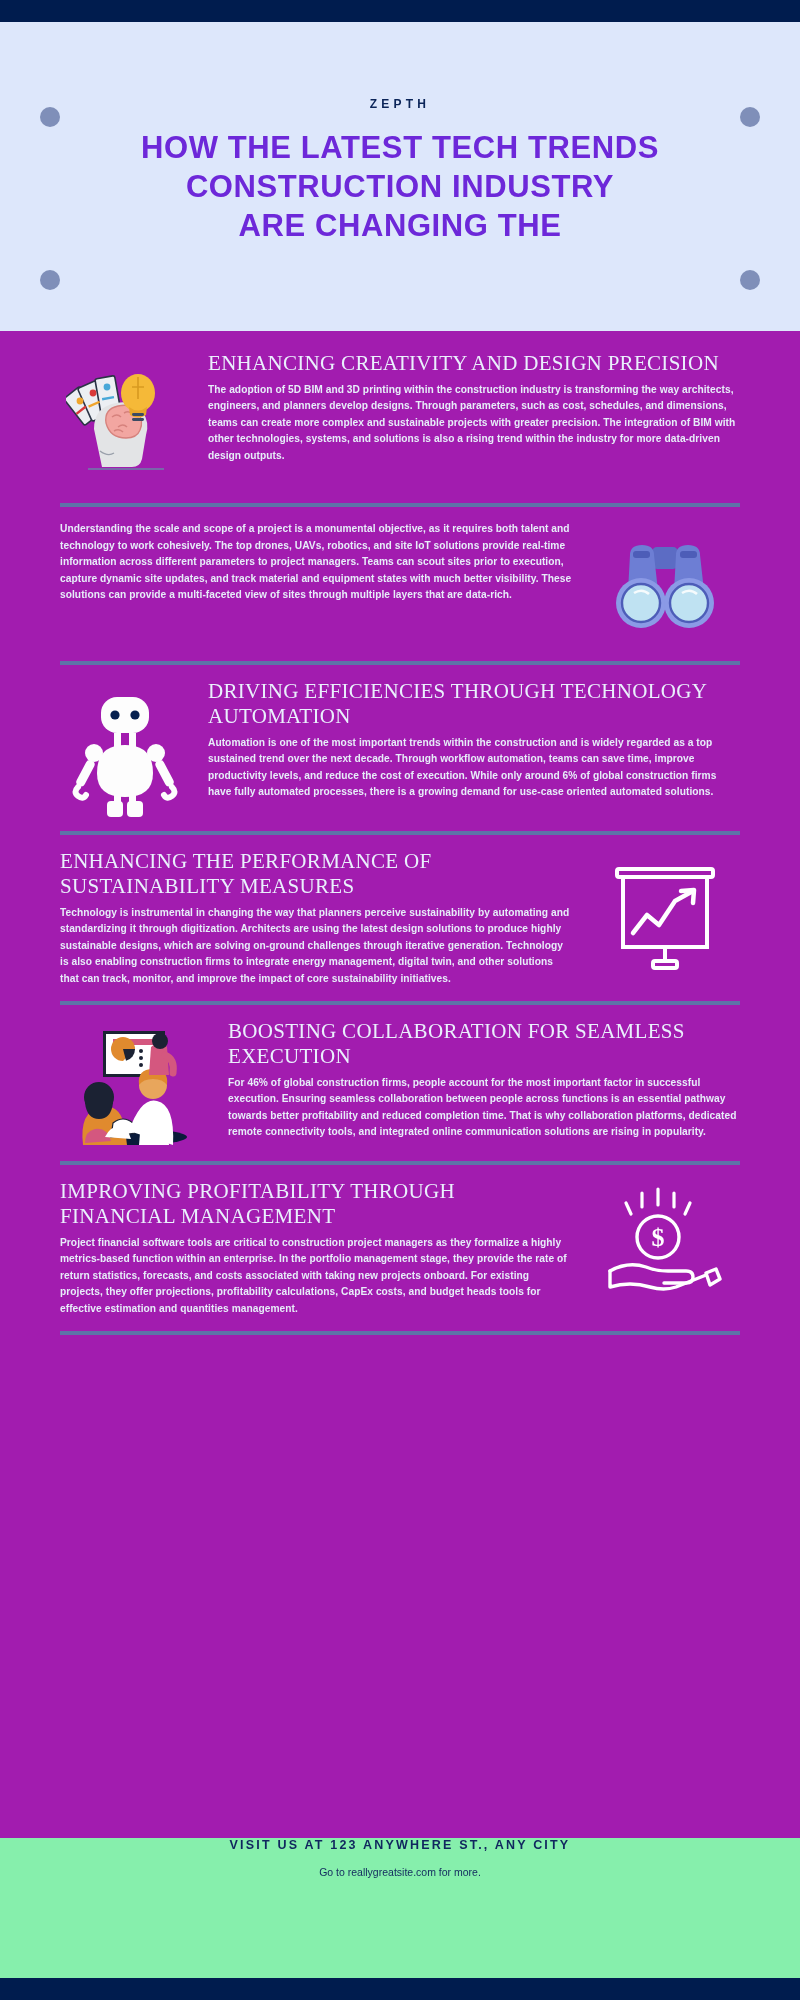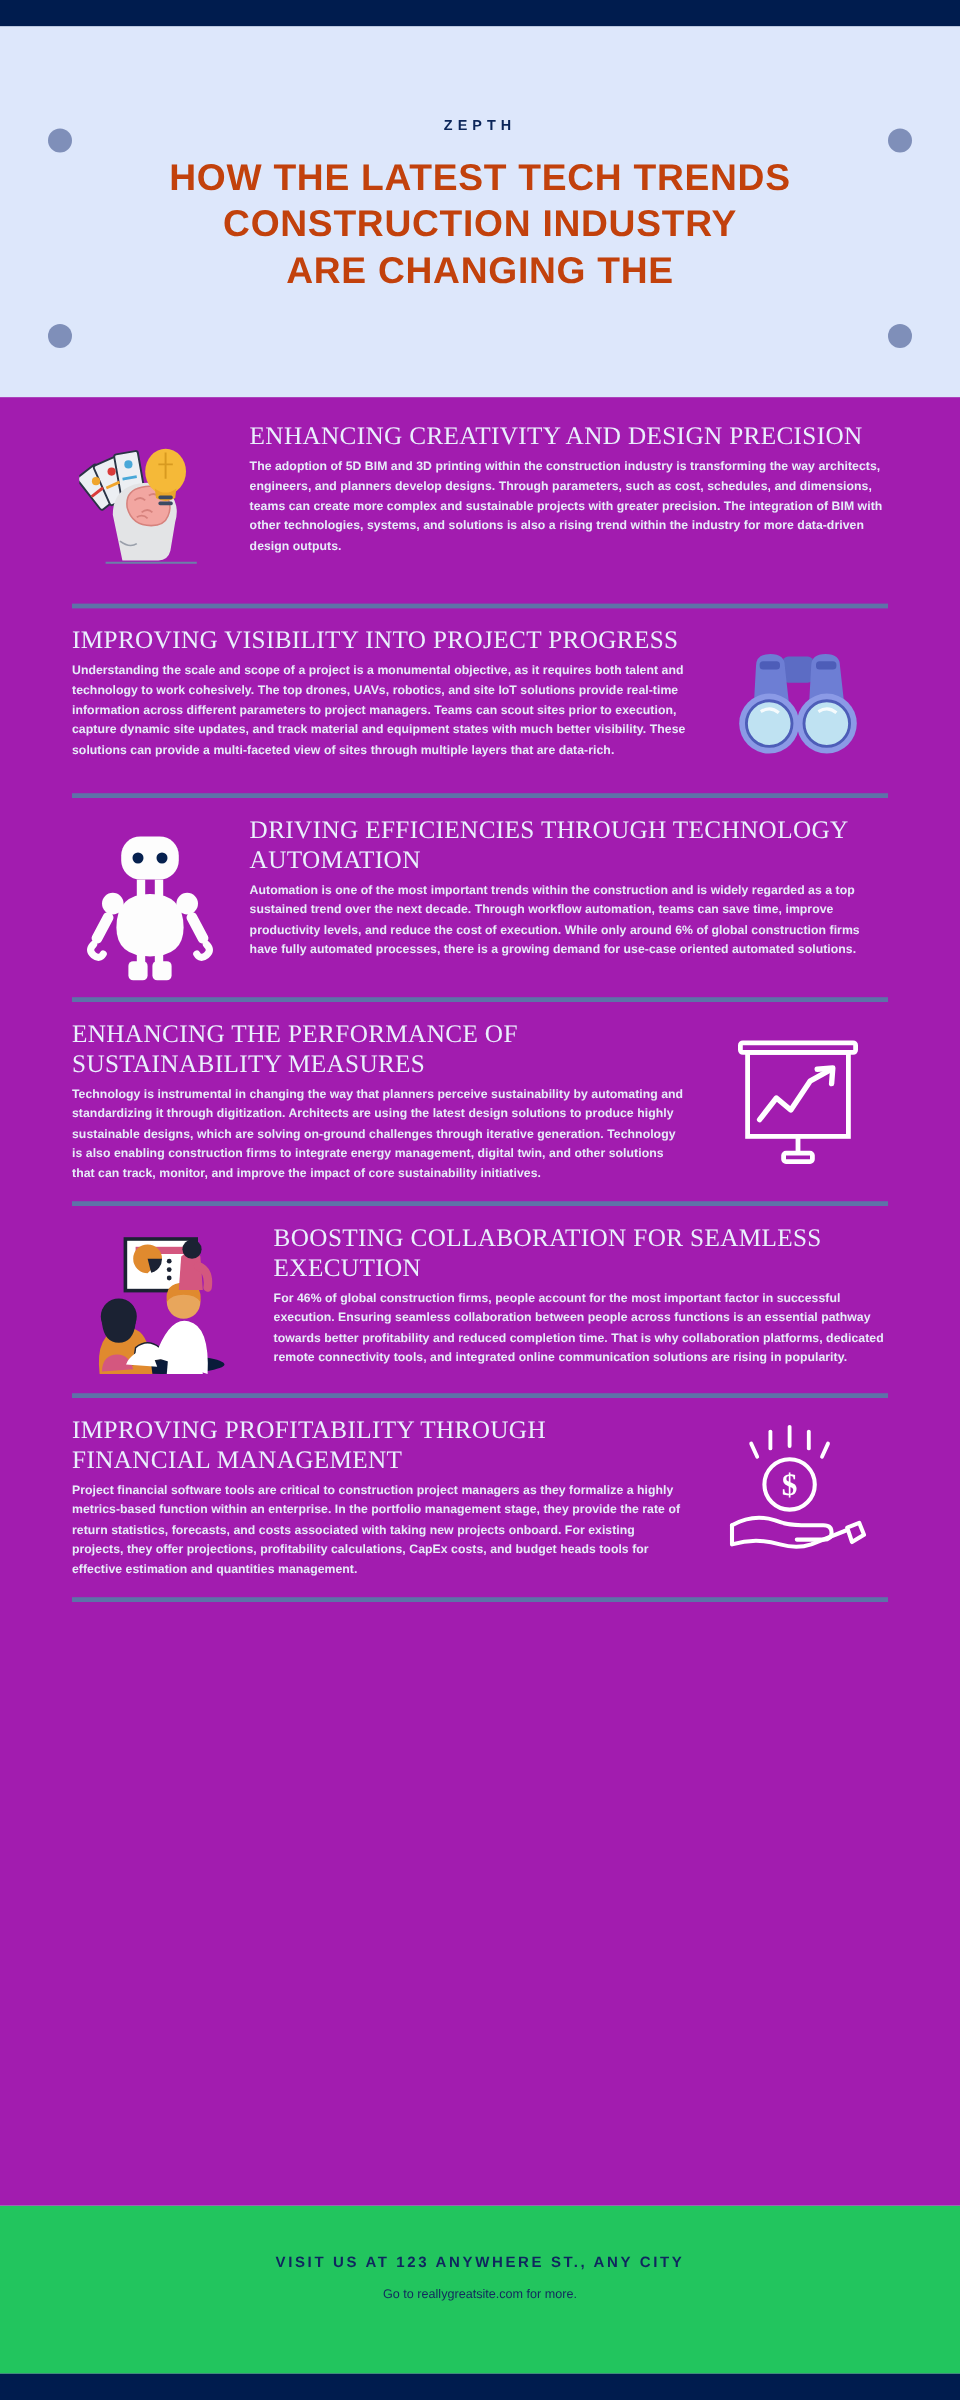--- a/index.html
+++ b/index.html
@@ -43,21 +43,21 @@
 
   .brand {
     color: #0b2559;
     font-size: 12px;
     letter-spacing: 4.2px;
     font-weight: 600;
     text-align: center;
     margin-bottom: 18px;
   }
   .main-title {
-    color: #c2410c;
+    color: #6d28d9;
     font-size: 31px;
     line-height: 1.25;
     letter-spacing: 0.6px;
     font-weight: 700;
     text-align: center;
     max-width: 620px;
   }
 
   
   .body-dark {
@@ -125,28 +125,27 @@
   }
   .cta-text {
     color: #ffffff;
     font-size: 12.5px;
     letter-spacing: 2.4px;
     font-weight: 700;
   }
 
   
   .footer {
-    background: #22c55e;
+    background: #86efac;
     flex: none;
     height: 140px;
     display: flex;
     flex-direction: column;
     align-items: center;
     justify-content: flex-start;
-    padding-top: 40px;
   }
   .footer-main {
     color: #10265e;
     font-size: 12.5px;
     letter-spacing: 2.2px;
     font-weight: 700;
     margin-bottom: 14px;
   }
   .footer-sub {
     color: #12295e;
@@ -232,21 +231,20 @@
             <circle cx="41" cy="74" r="19" fill="none" stroke="#4d5db8" stroke-width="2.4"></circle>
             <circle cx="89" cy="74" r="19" fill="none" stroke="#4d5db8" stroke-width="2.4"></circle>
             <path d="M34 64 q8 -5 15 1" stroke="#ffffff" stroke-width="2.6" fill="none" opacity="0.85"></path>
             <path d="M82 64 q8 -5 15 1" stroke="#ffffff" stroke-width="2.6" fill="none" opacity="0.85"></path>
             <rect x="33" y="22" width="17" height="7" rx="3" fill="#4d5db8"></rect>
             <rect x="80" y="22" width="17" height="7" rx="3" fill="#4d5db8"></rect>
           </g>
         </svg>
       </div>
       <div class="sec-text">
-        <div class="sec-title">IMPROVING VISIBILITY INTO PROJECT PROGRESS</div>
         <div class="sec-body">Understanding the scale and scope of a project is a monumental objective, as it requires both talent and technology to work cohesively. The top drones, UAVs, robotics, and site IoT solutions provide real-time information across different parameters to project managers. Teams can scout sites prior to execution, capture dynamic site updates, and track material and equipment states with much better visibility. These solutions can provide a multi-faceted view of sites through multiple layers that are data-rich.</div>
       </div>
     </div>
 
     <div class="spacer-sm"></div>
     <div class="divider"></div>
     <div class="spacer-sm"></div>
 
     <div class="section img-left">
       <div class="sec-art">

